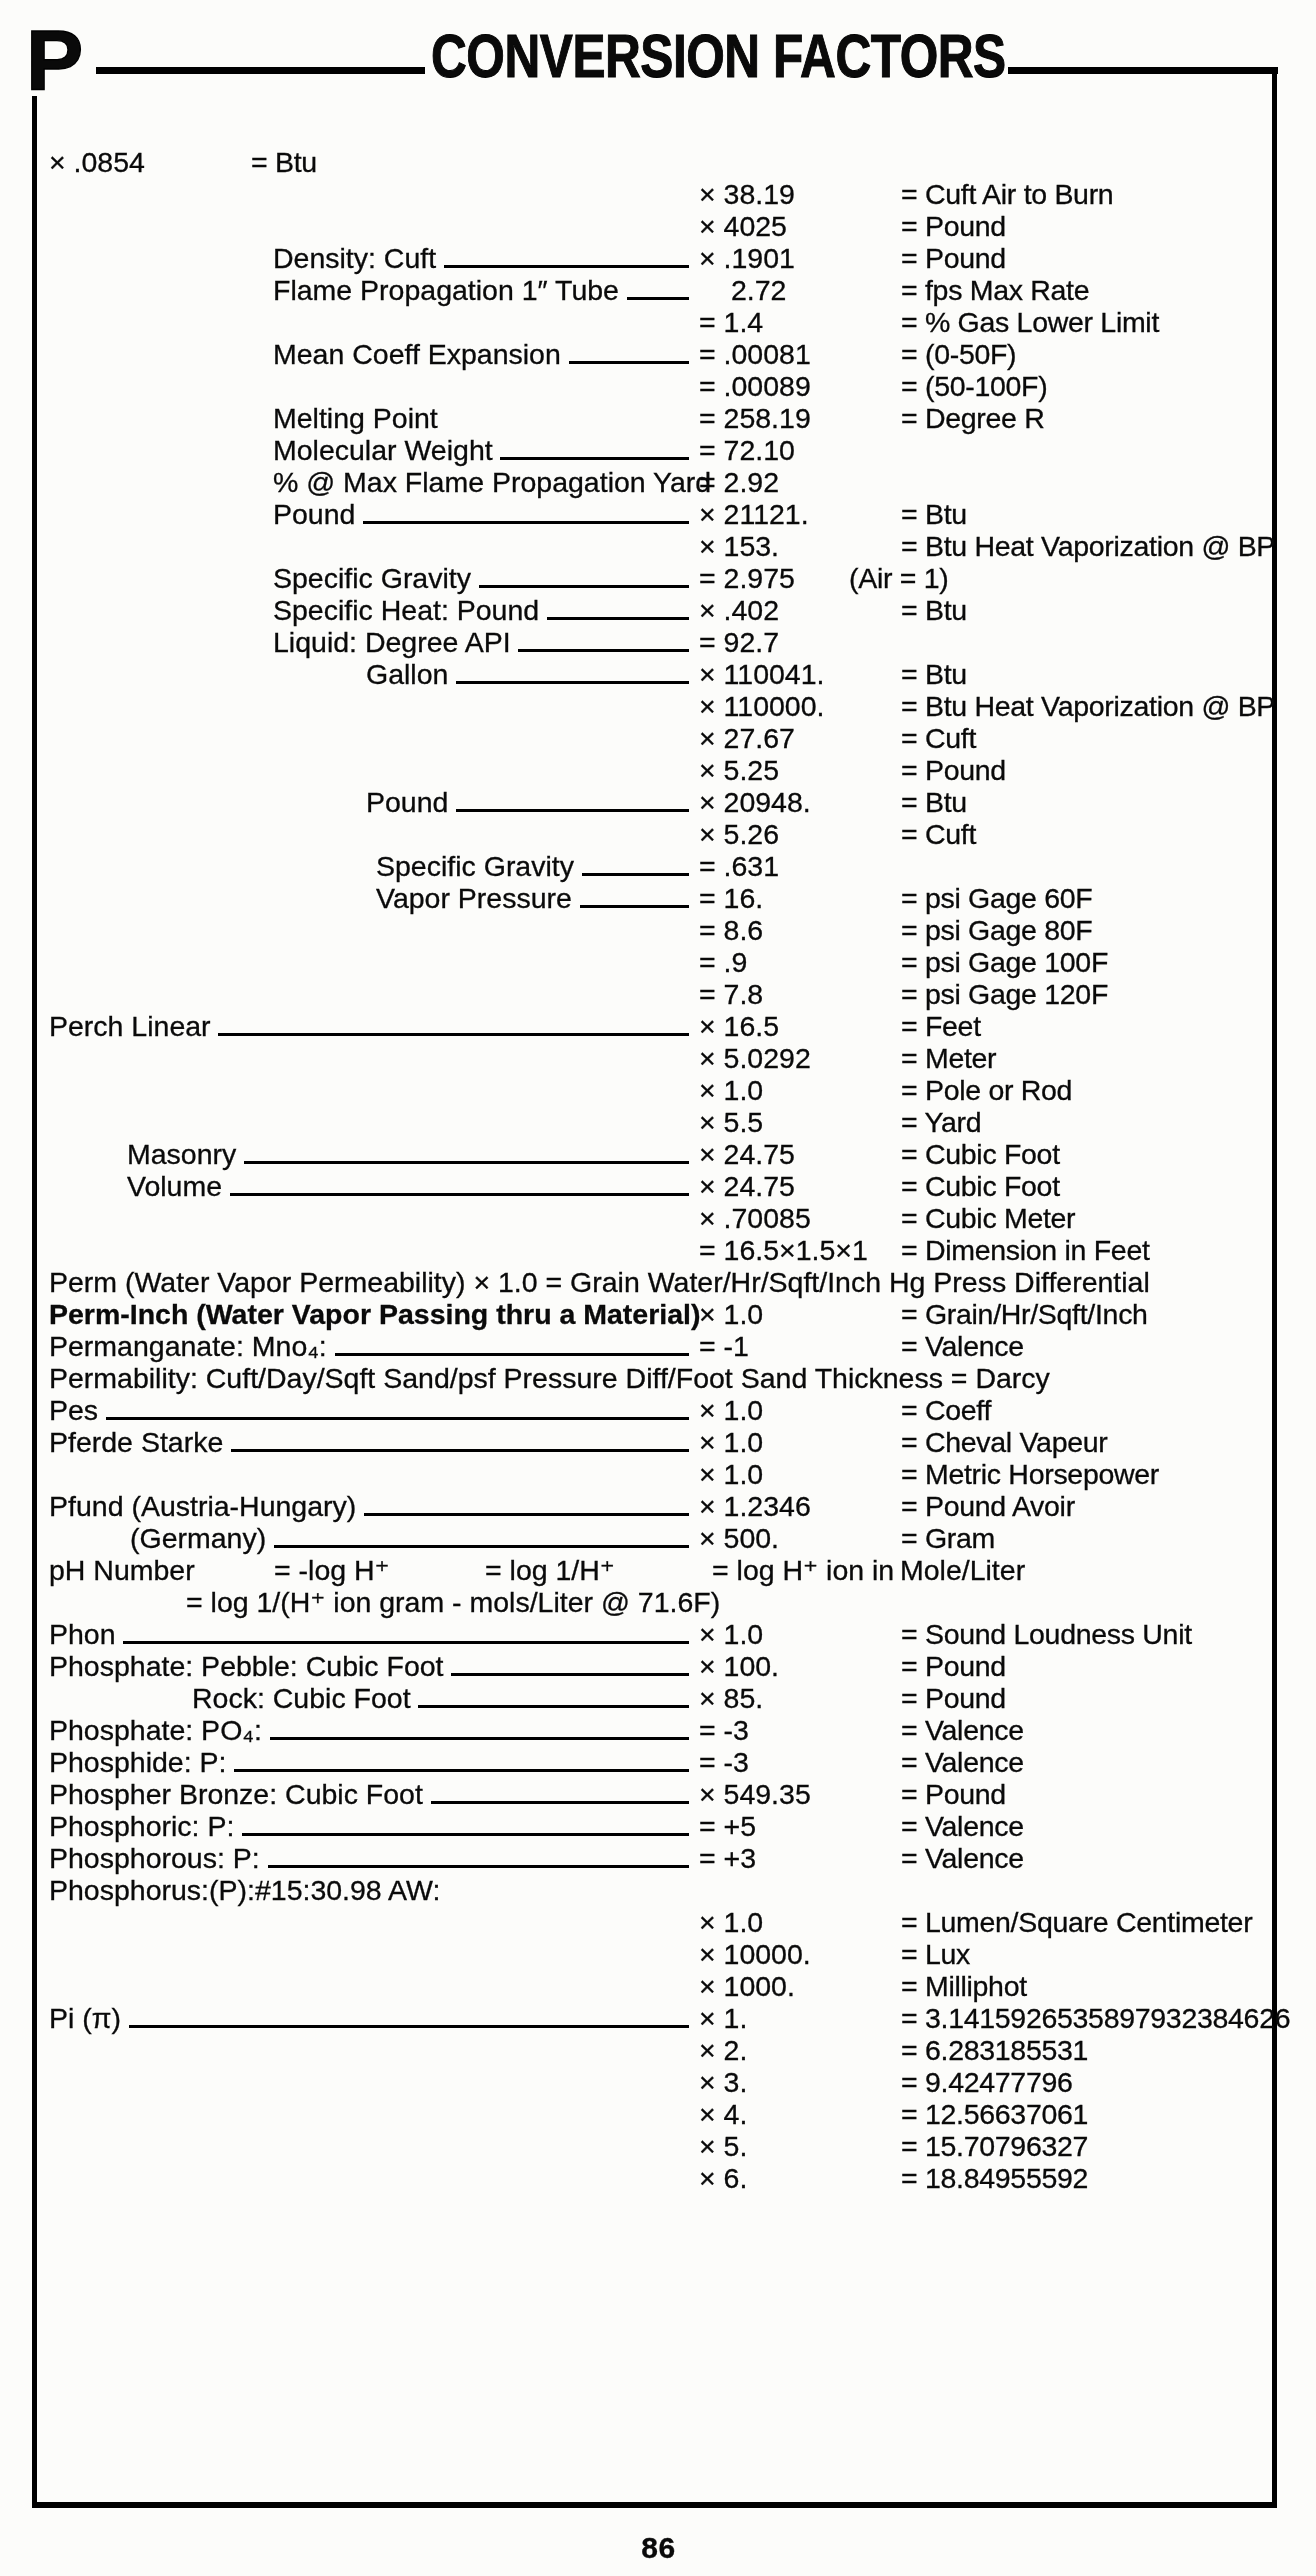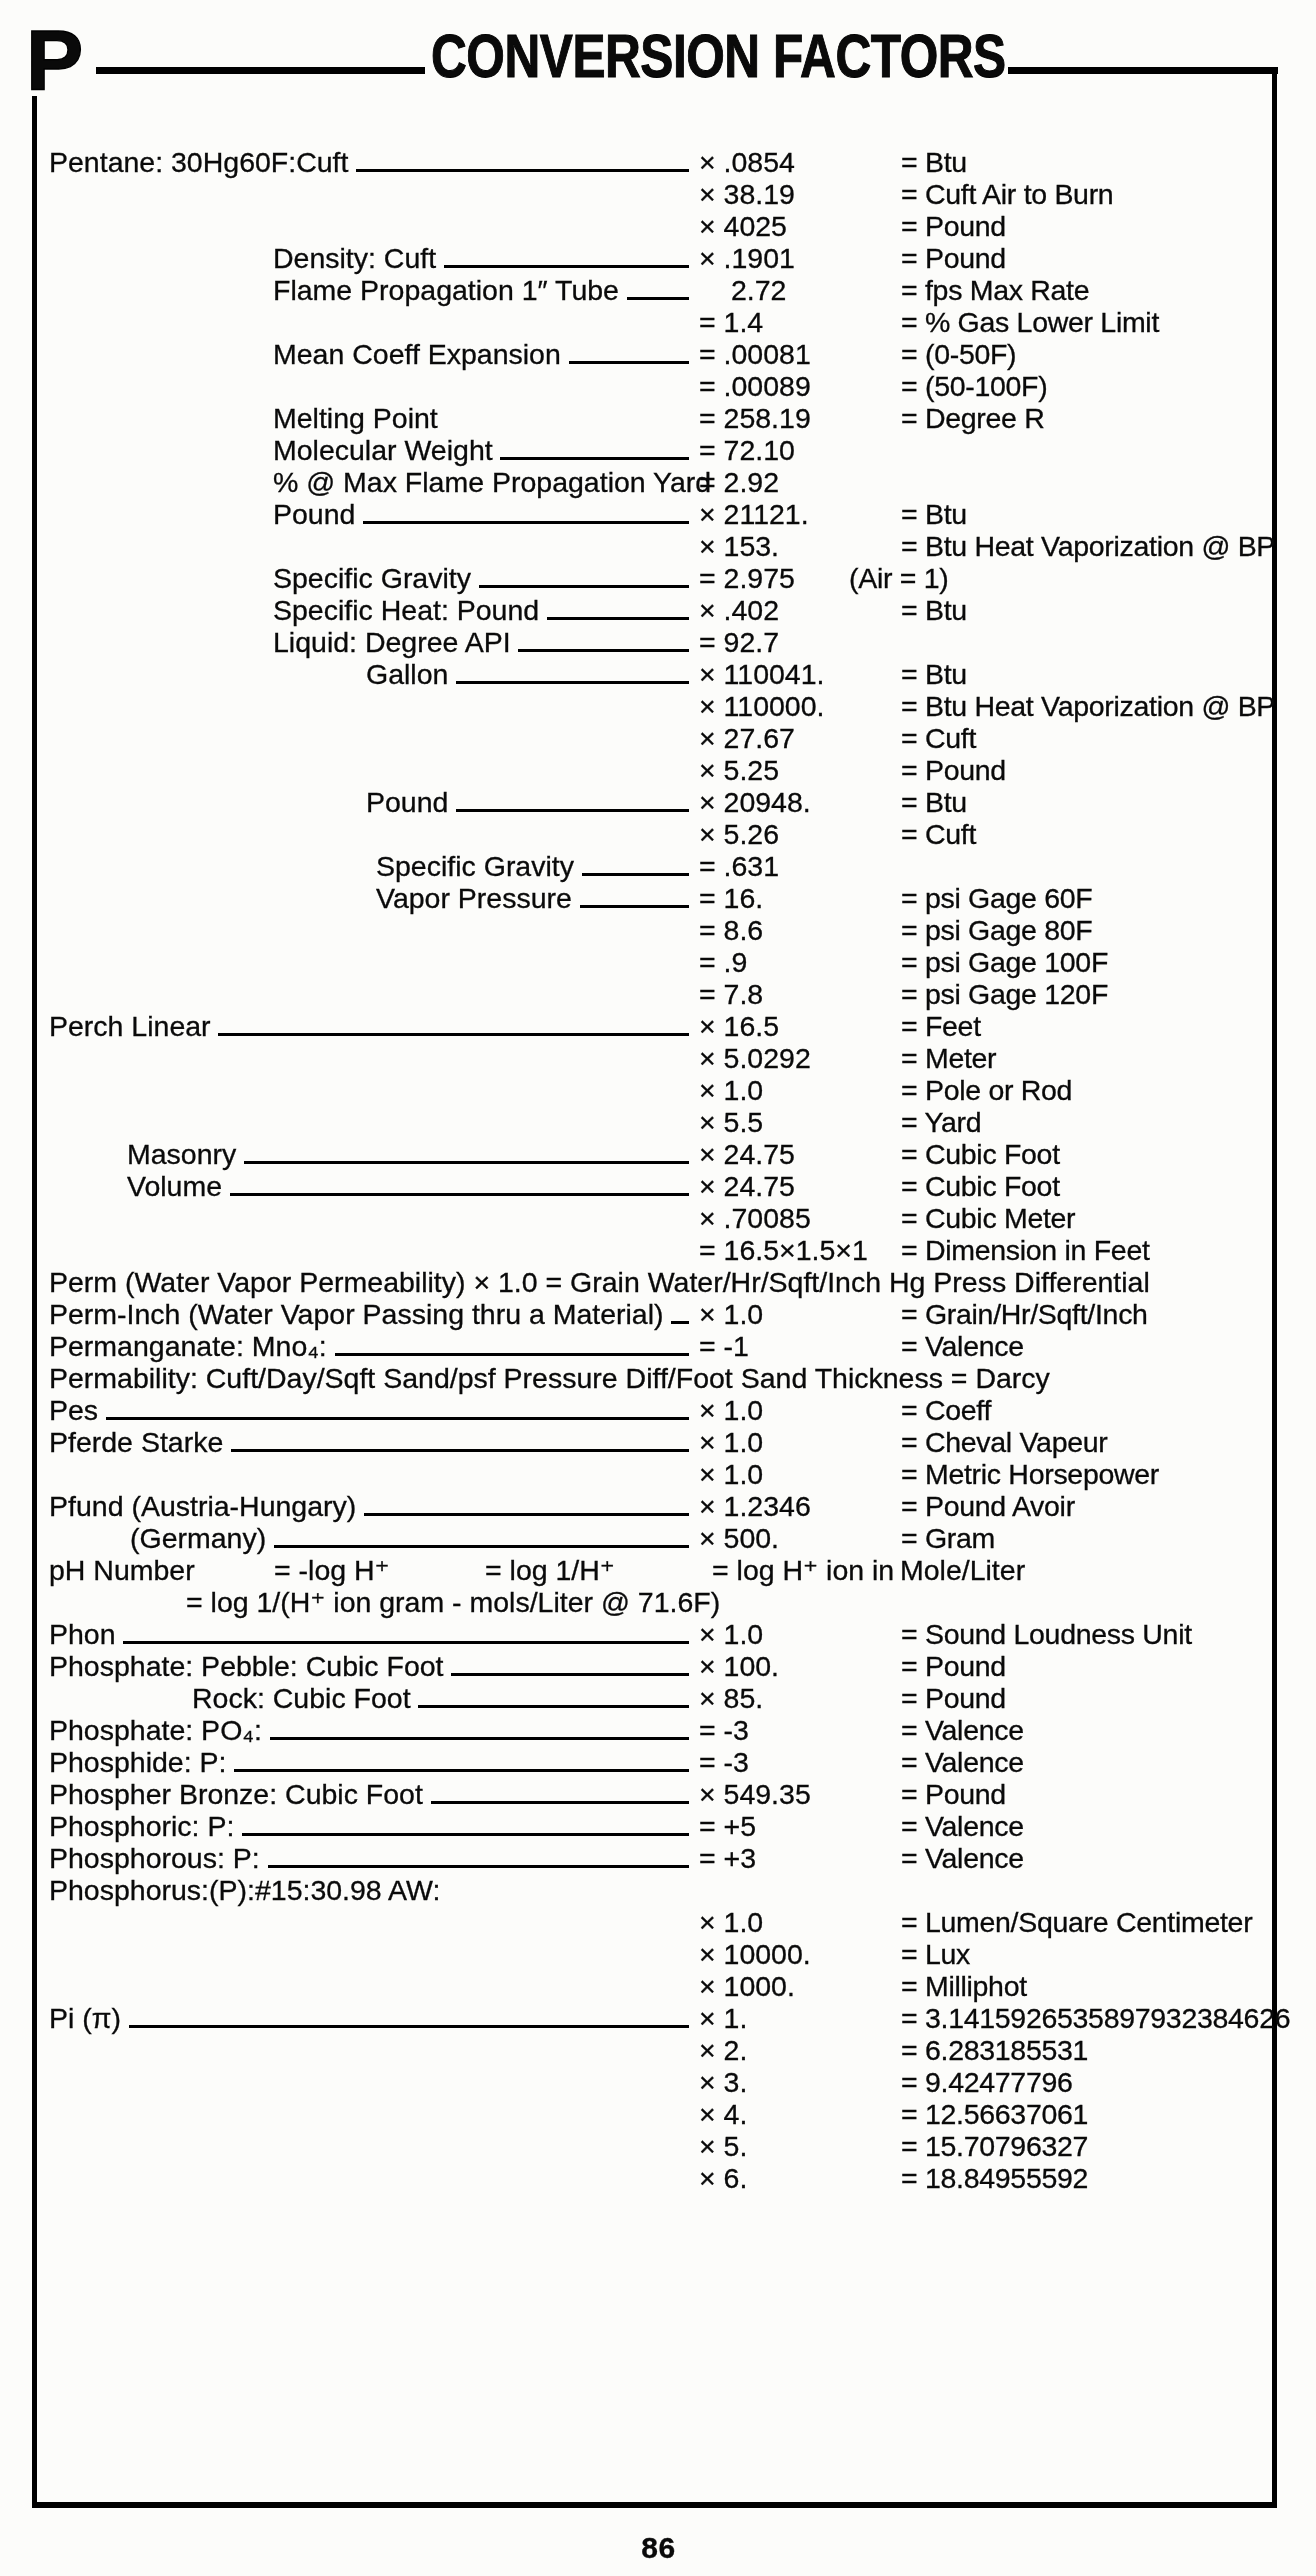--- a/index.html
+++ b/index.html
@@ -58,24 +58,20 @@
     <span class="title">CONVERSION FACTORS</span>
     <span class="rule rule-right"></span>
   </div>
 
   <div class="border-left"></div>
   <div class="border-right"></div>
   <div class="border-bottom"></div>
 
   <div class="content">
       <div class="row">
-        <span class="labwrap" style="padding-left: 0px;">
-          <span class="lab">Pentane: 30Hg60F:Cuft</span>
-          <span class="lead"></span>
-        </span>
         <span class="val">× .0854</span>
         <span class="res">= Btu</span>
       </div>
       <div class="row">
         <span class="labwrap" style="padding-left: 0px;">
           <span class="lab"></span>
           <span class="lead off"></span>
         </span>
         <span class="val">× 38.19</span>
         <span class="res">= Cuft Air to Burn</span>
@@ -341,21 +337,21 @@
           <span class="lab"></span>
           <span class="lead off"></span>
         </span>
         <span class="val">= 16.5×1.5×1</span>
         <span class="res">= Dimension in Feet</span>
       </div>
       <div class="row">
         <span class="full" style="padding-left: 0px;">Perm (Water Vapor Permeability) × 1.0 = Grain Water/Hr/Sqft/Inch Hg Press Differential</span>
       </div>
       <div class="row">
-        <span class="labwrap" style="padding-left: 0px;">
+        <span class="labwrap" style="padding-left: 0px; font-weight: bold;">
           <span class="lab">Perm-Inch (Water Vapor Passing thru a Material)</span>
           <span class="lead"></span>
         </span>
         <span class="val">× 1.0</span>
         <span class="res">= Grain/Hr/Sqft/Inch</span>
       </div>
       <div class="row">
         <span class="labwrap" style="padding-left: 0px;">
           <span class="lab">Permanganate: Mno₄:</span>
           <span class="lead"></span>

